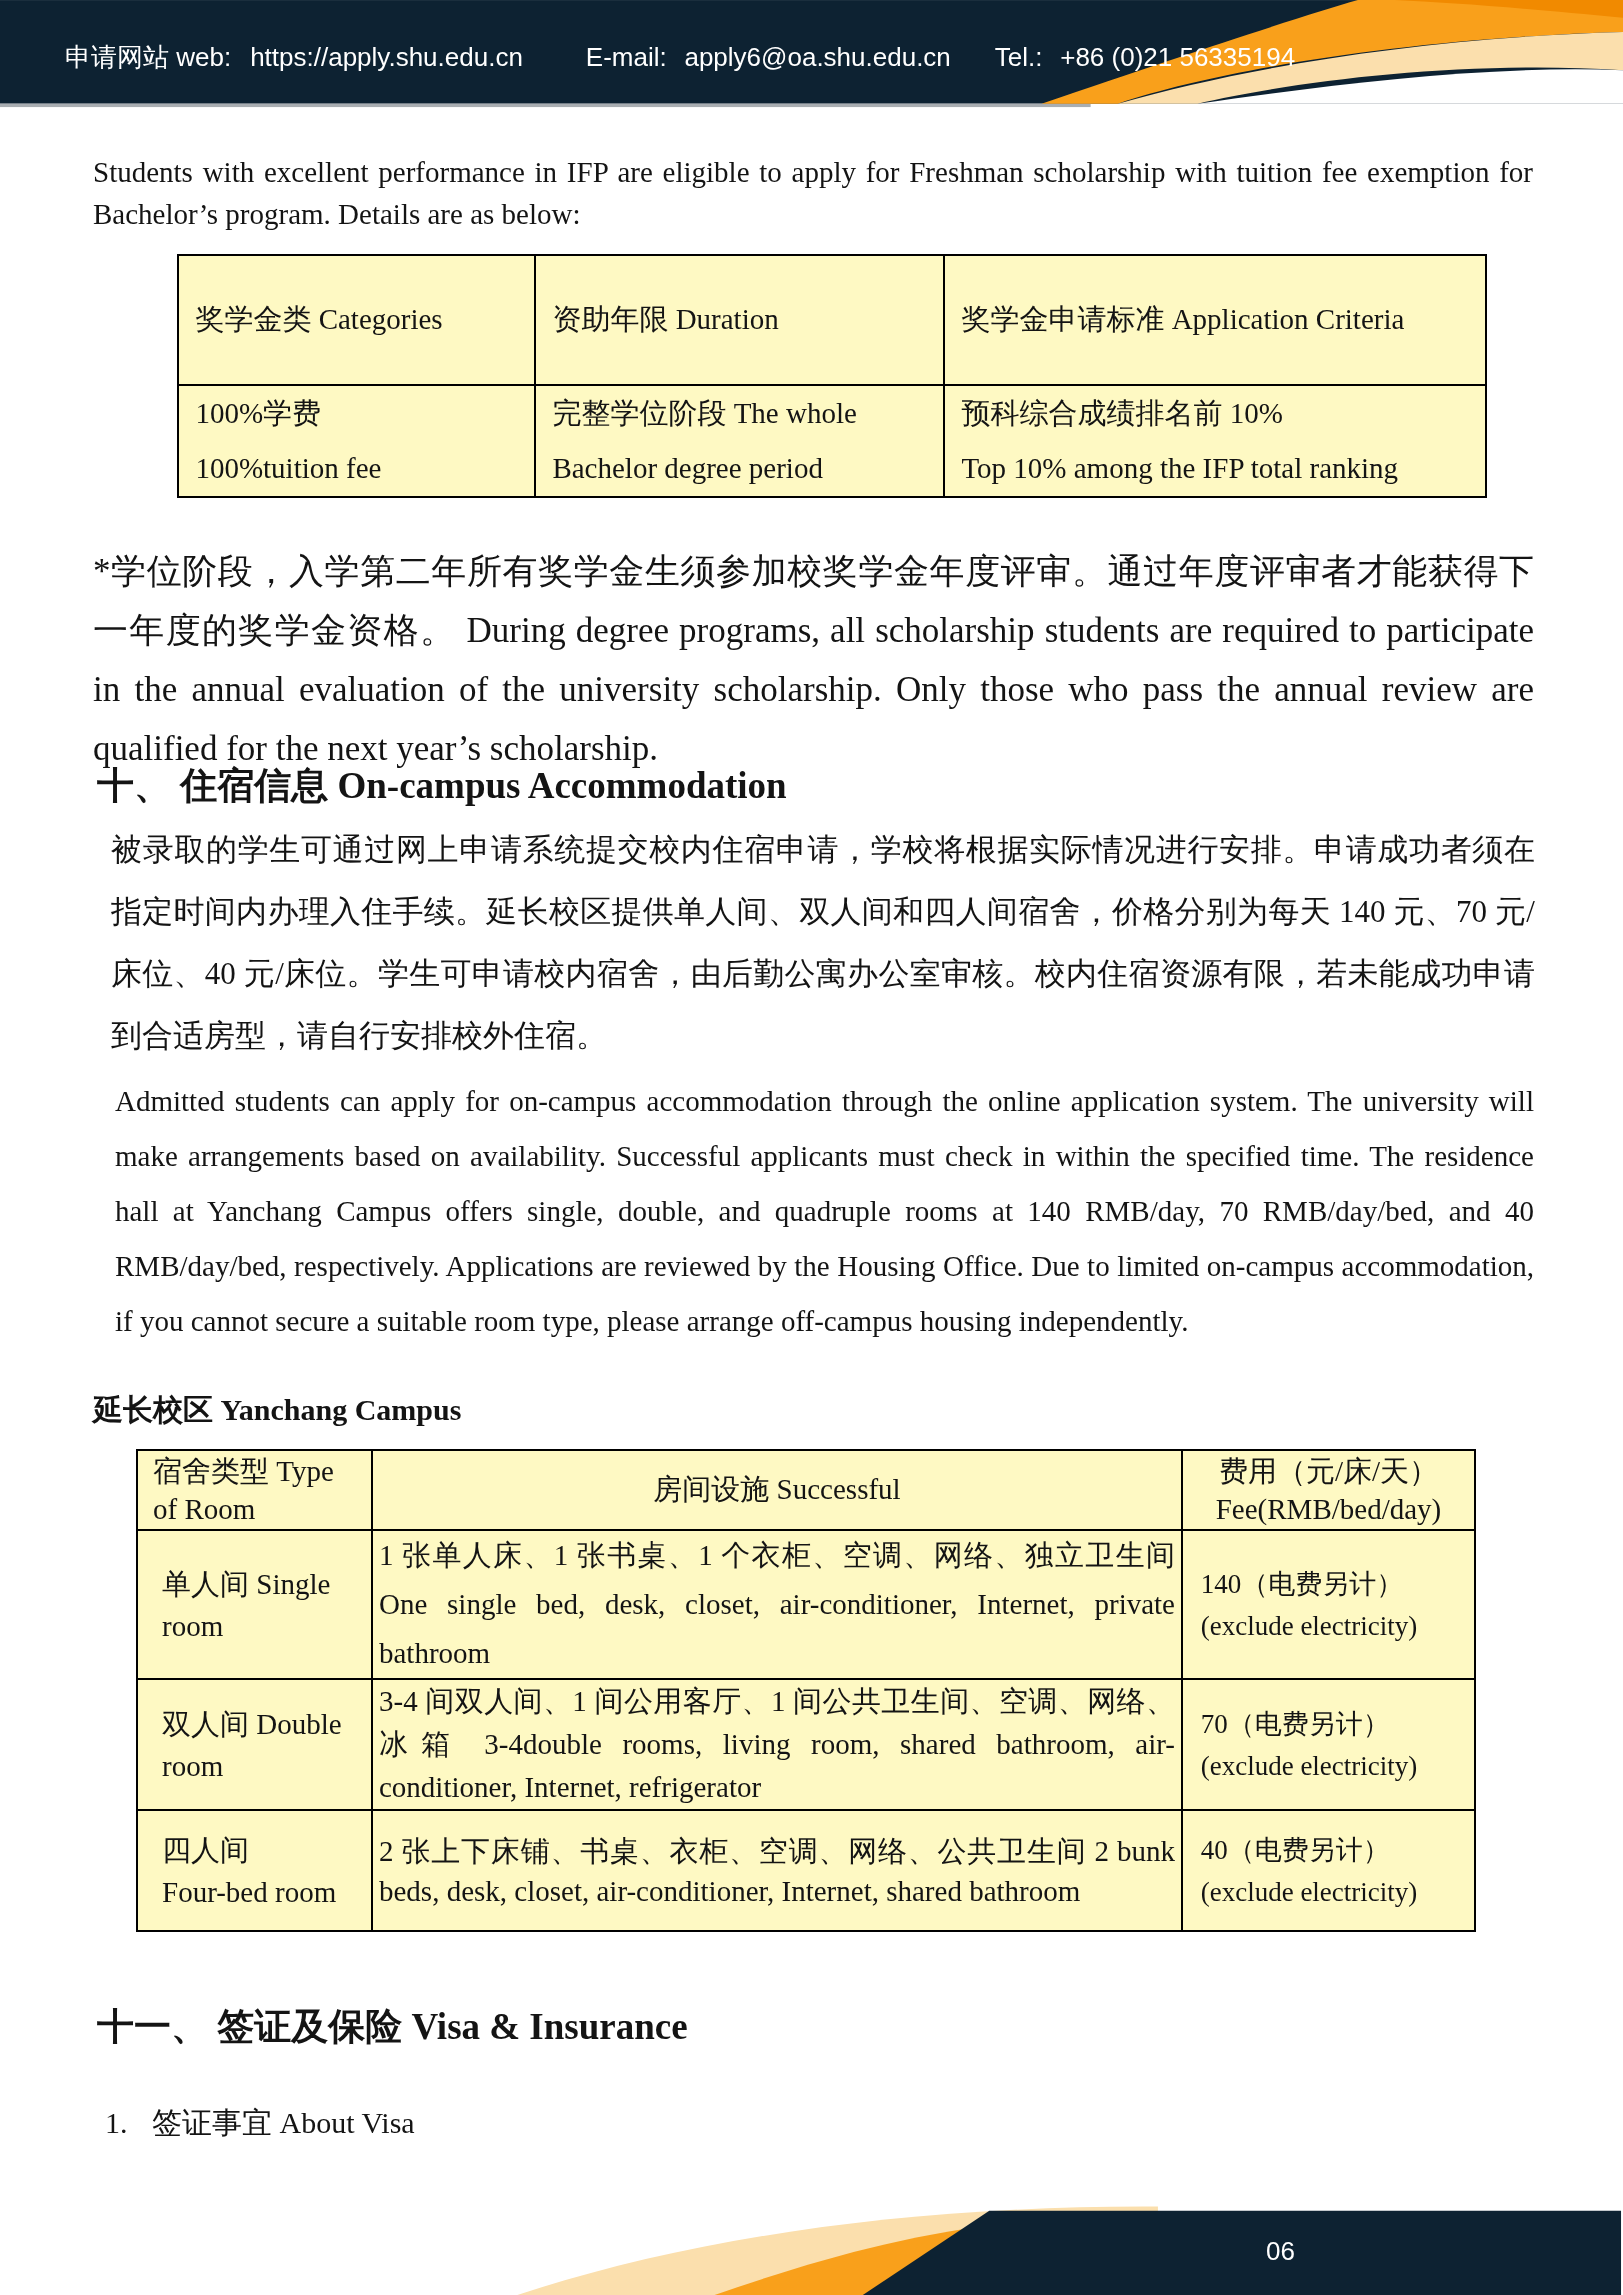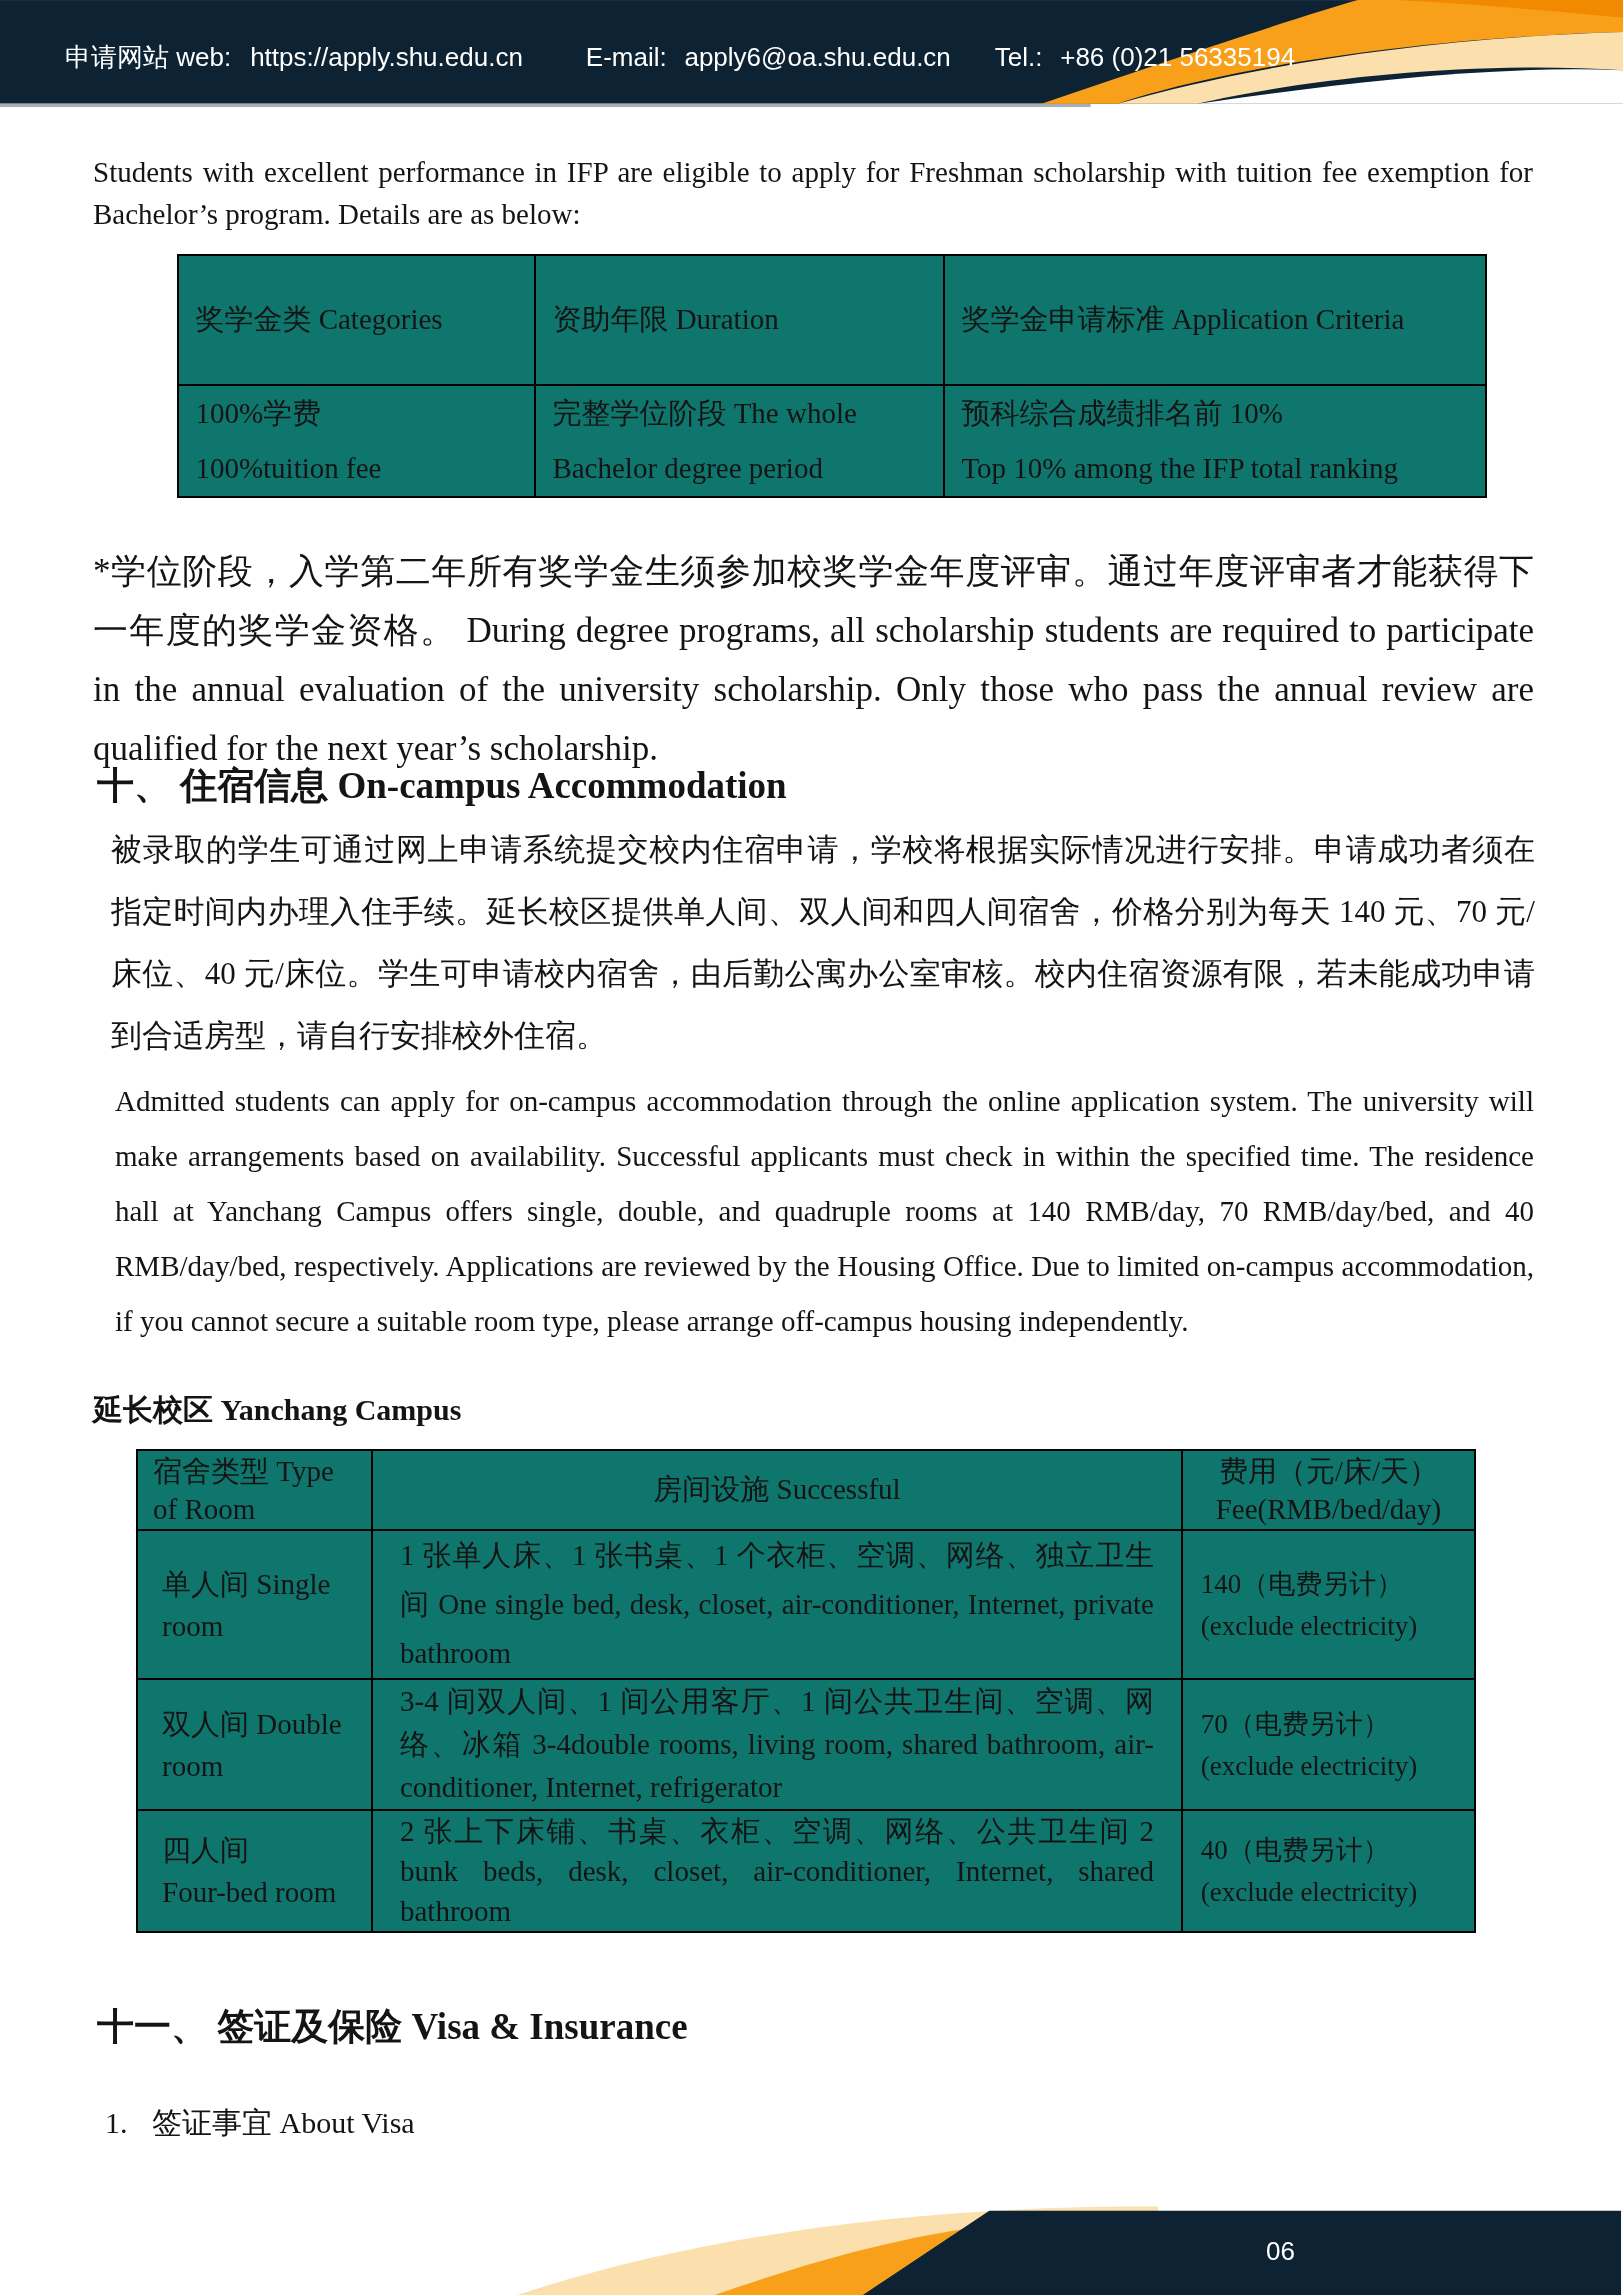--- a/index.html
+++ b/index.html
@@ -30,39 +30,39 @@
   .footnote{top:542px;left:93px;width:1441px;font-size:35px;line-height:59px;text-align:justify;}
   .sec-title{font-weight:bold;font-size:37px;line-height:41px;white-space:nowrap;}
   .sec10{top:765px;left:97px;}
   .p-zh{top:819px;left:111px;width:1424px;font-size:31px;line-height:62px;text-align:justify;}
   .p-en{top:1074px;left:115px;width:1419px;font-size:29px;line-height:55px;text-align:justify;}
   .campus{top:1392px;left:93px;font-weight:bold;font-size:30px;line-height:35px;white-space:nowrap;}
   .sec11{top:2006px;left:97px;}
   .visa-item{top:2105px;left:105px;font-size:30px;line-height:35px;white-space:nowrap;}
   .visa-item .num{margin-right:24.5px;}
   
-  table{border-collapse:collapse;table-layout:fixed;position:absolute;background:#0f766e;}
+  table{border-collapse:collapse;table-layout:fixed;position:absolute;background:#fef9c3;}
   td{border:2px solid #000;vertical-align:middle;font-size:29px;font-weight:normal;}
   .t1{top:254px;left:177px;width:1308px;border:2.7px solid #000;}
   .t1 tr.head{height:130px;}
   .t1 tr.body{height:110px;}
   .t1 td{padding:0 9.5px 0 16.4px;}
   .t1 tr.head td{border-bottom:2.7px solid #000;}
   .t1 .lines{line-height:55px;}
   .t2{top:1449px;left:136px;width:1338px;border:2.7px solid #000;}
   .t2 tr.head{height:68px;}
   .t2 tr.r1{height:149px;}
   .t2 tr.r2{height:130px;}
   .t2 tr.r3{height:121px;}
   .t2 tr + tr td{border-top-width:2.7px;}
   .t2 .th-type{padding-left:15px;line-height:38px;}
   .t2 .th-fac{text-align:center;}
   .t2 .th-fee{text-align:center;line-height:38px;padding:0 5.5px;}
   .t2 .type{padding-left:24px;line-height:42px;}
-  .t2 .fac{padding:0 27px;text-align:justify;}
+  .t2 .fac{padding:0 6px;text-align:justify;}
   .t2 tr.r1 .fac{line-height:49px;}
   .t2 tr.r2 .fac{line-height:43px;}
   .t2 tr.r3 .fac{line-height:40px;}
   .t2 .fee{padding-left:17.7px;line-height:42px;font-size:27px;}
   
   .page-num{
     position:absolute;top:2236px;left:1266px;width:82px;text-align:left;
     font-family:"Liberation Sans","DejaVu Sans",sans-serif;
     font-size:26px;color:#ffffff;z-index:5;
   }

